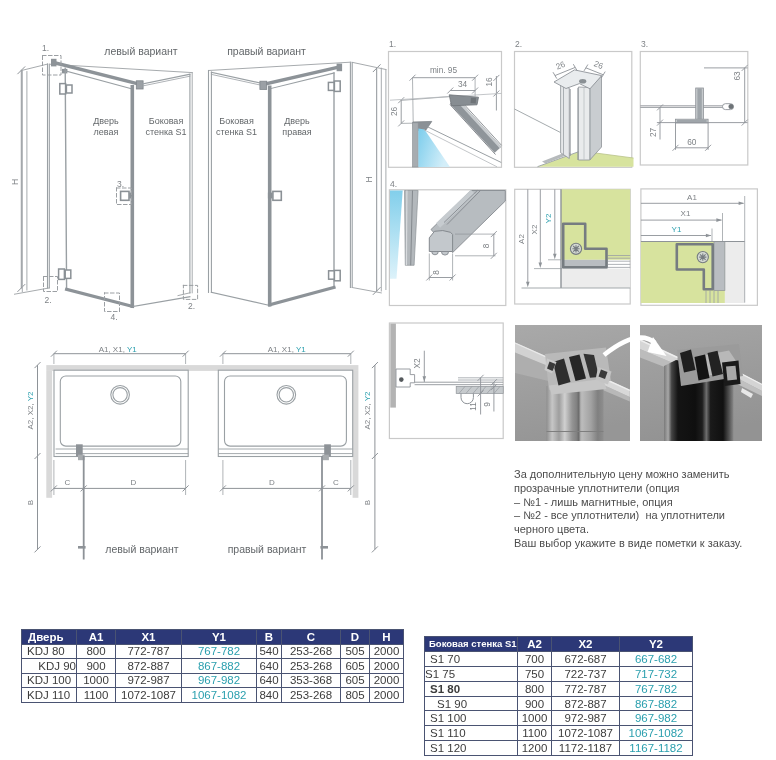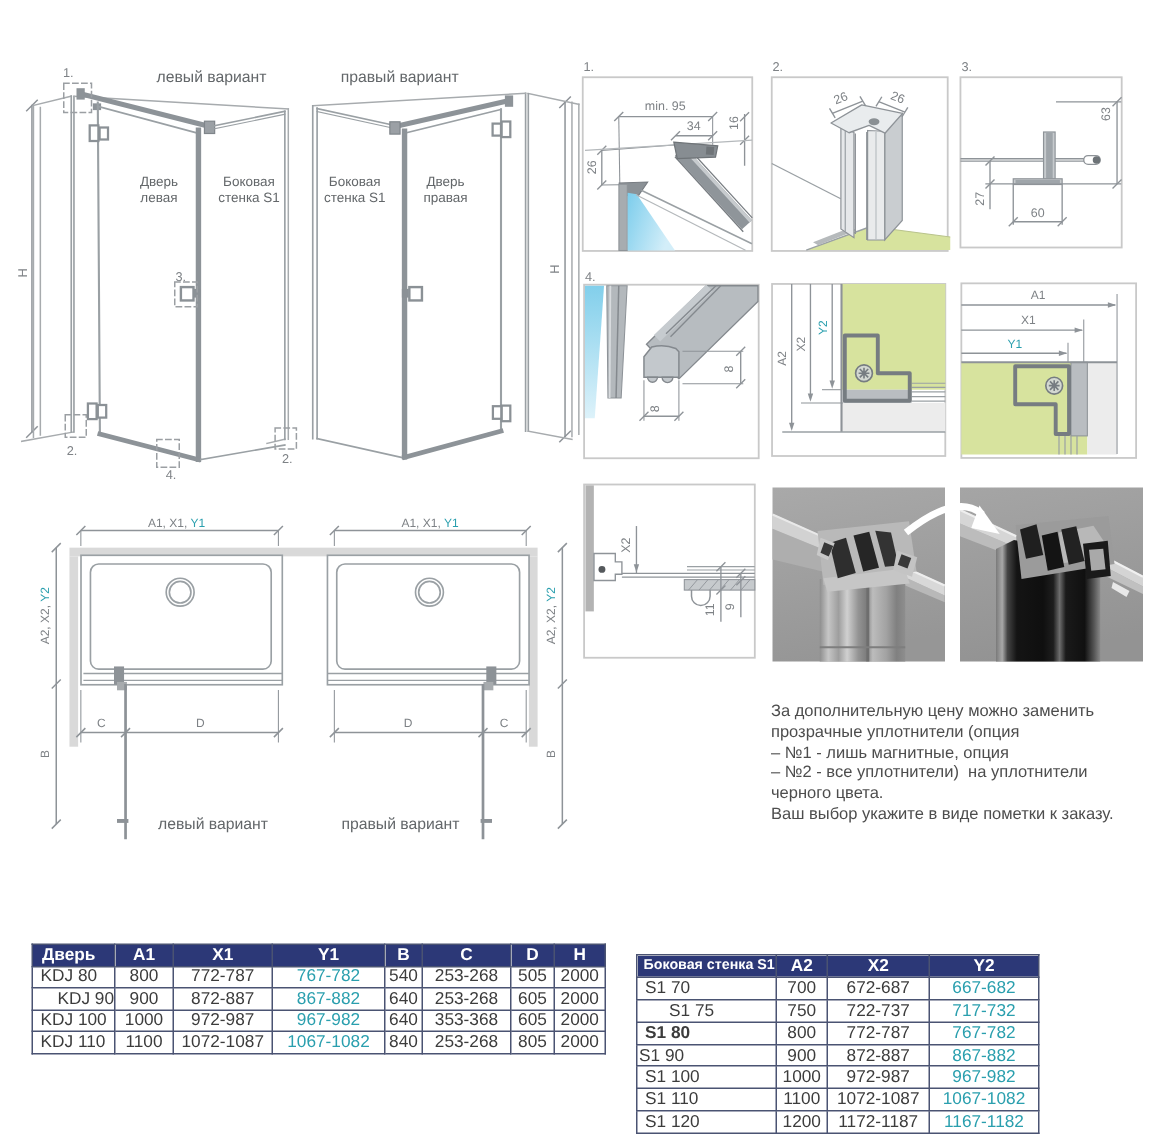--- a/index.html
+++ b/index.html
@@ -724,33 +724,33 @@
         <th>X2</th>
         <th>Y2</th>
       </tr>
 <tr style="height:14.9px">
         <td style="text-align:left;padding-left:5px;">S1 70</td>
         <td>700</td>
         <td>672-687</td>
         <td class="teal">667-682</td>
       </tr>
 <tr style="height:14.9px">
-        <td style="text-align:left;padding-left:21px;">S1 75</td>
+        <td style="text-align:left;padding-left:0;">S1 75</td>
         <td>750</td>
         <td>722-737</td>
         <td class="teal">717-732</td>
       </tr>
 <tr style="height:14.9px">
         <td style="text-align:left;padding-left:5px;font-weight:bold;">S1 80</td>
         <td>800</td>
         <td>772-787</td>
         <td class="teal">767-782</td>
       </tr>
 <tr style="height:14.9px">
-        <td style="text-align:left;padding-left:1px;">S1 90</td>
+        <td style="text-align:left;padding-left:12px;">S1 90</td>
         <td>900</td>
         <td>872-887</td>
         <td class="teal">867-882</td>
       </tr>
 <tr style="height:14.9px">
         <td style="text-align:left;padding-left:5px;">S1 100</td>
         <td>1000</td>
         <td>972-987</td>
         <td class="teal">967-982</td>
       </tr>

